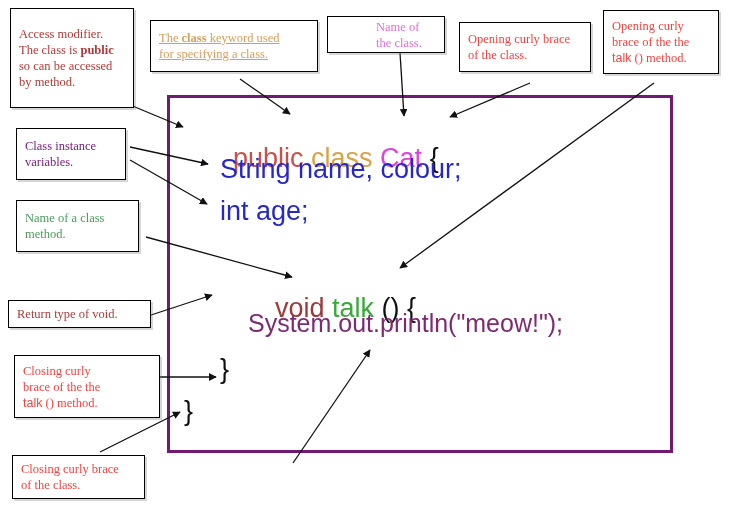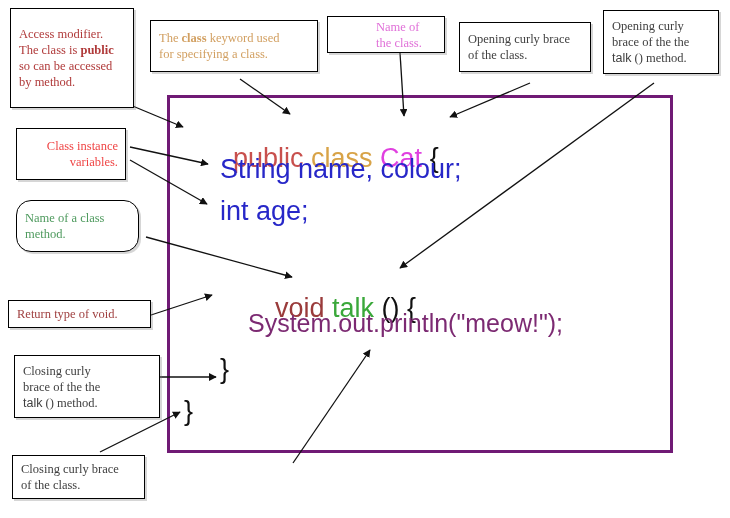--- a/index.html
+++ b/index.html
@@ -28,24 +28,24 @@
     line-height: 1.28;
     color: #000000;
     padding: 5px 7px 5px 8px;
     display: flex;
     align-items: center;
   }
   .callout .txt { display: block; width: 100%; }
   .callout b { font-weight: bold; }
 
   .c-red   { color: #b03a3a; }
-  .c-tan   { color: #d2a062; }
+  .c-tan   { color: #d2a062; text-decoration: underline; }
   .c-pink  { color: #e070d8; }
-  .c-black { color: #404040; }
-  .c-blue  { color: #ef4444; text-align: right; }
+  .c-black { color: #ef4444; }
+  .c-blue  { color: #701a75; }
   .c-green { color: #4e9a5e; }
   .c-maroon{ color: #a04040; }
   .c-purple{ color: #8a3a7a; }
 
   
   .sans { font-family: "Liberation Sans", "DejaVu Sans", sans-serif; }
 
   
   #code-frame {
     position: absolute;
@@ -180,21 +180,21 @@
     </span>
   </div>
 
   <div class="callout" style="left:16px; top:128px; width:110px; height:52px;">
     <span class="txt c-blue">
       <span>Class instance</span><br>
       <span>variables.</span>
     </span>
   </div>
 
-  <div class="callout" style="left:16px; top:200px; width:123px; height:52px;border-radius:15px;">
+  <div class="callout" style="left:16px; top:200px; width:123px; height:52px;">
     <span class="txt c-green">
       <span>Name of a class</span><br>
       <span>method.</span>
     </span>
   </div>
 
   <div class="callout" style="left:8px; top:300px; width:143px; height:28px;">
     <span class="txt c-maroon">Return type of void.</span>
   </div>
 

